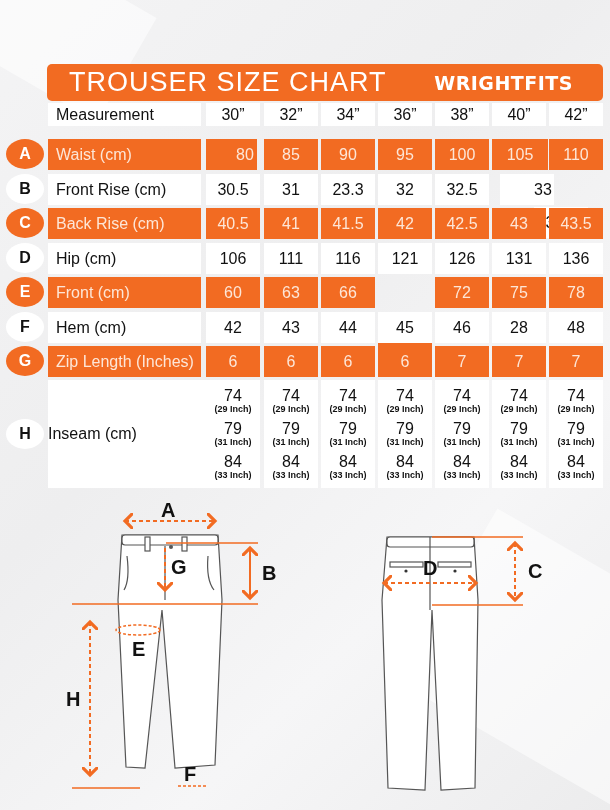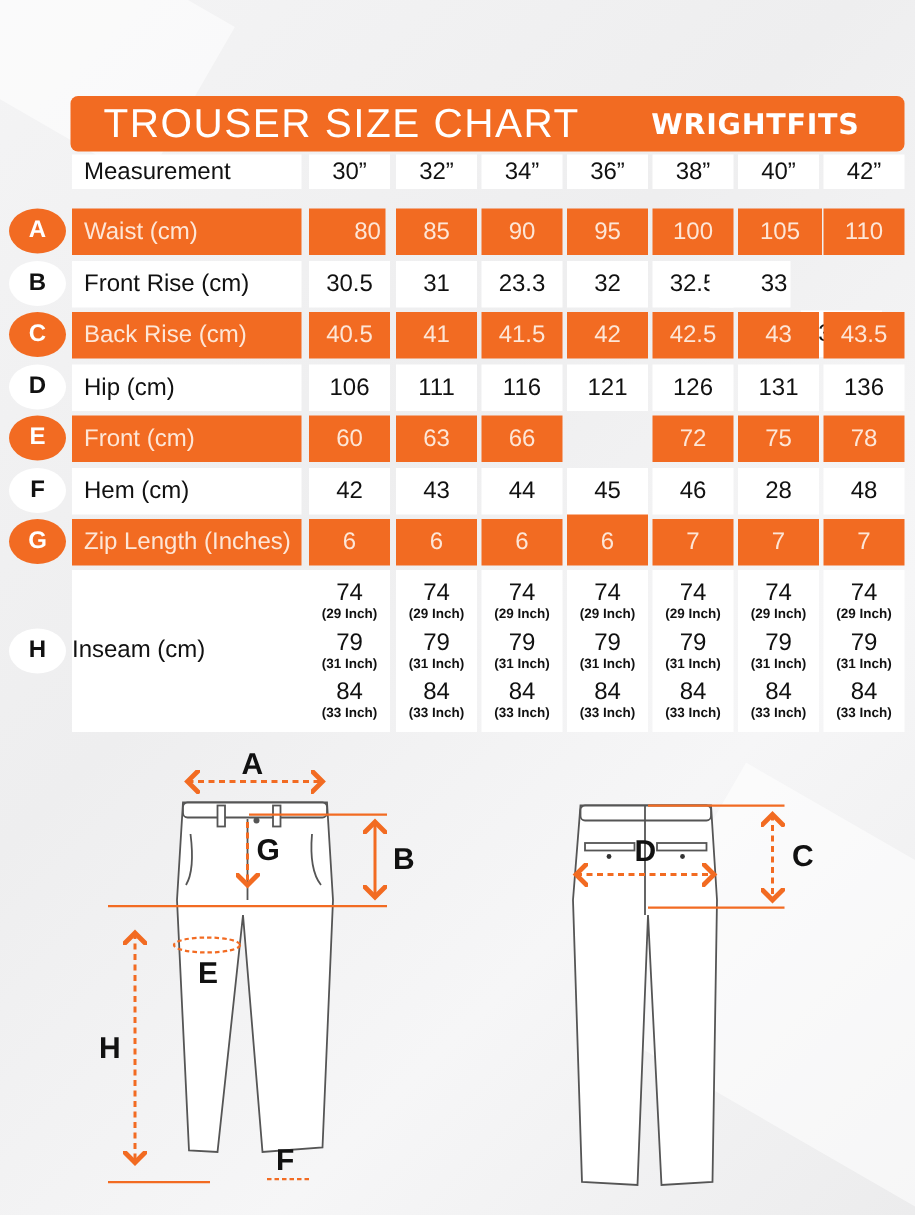--- a/index.html
+++ b/index.html
@@ -74,21 +74,21 @@
       <div class="cell" style="left:549px;width:54px;">110</div>
     </div>
     <div class="row" style="top: 71px; height: 31px;">
       <div class="badge">B</div>
       <div class="cell label" style="left:48px;width:153px;">Front Rise (cm)</div>
       <div class="cell" style="left:206px;width:54px;">30.5</div>
       <div class="cell" style="left:264px;width:54px;">31</div>
       <div class="cell" style="left:321px;width:54px;">23.3</div>
       <div class="cell" style="left:378px;width:54px;">32</div>
       <div class="cell" style="left:435px;width:54px;">32.5</div>
-      <div class="cell" style="left:473px;width:54px;padding-left:32px;">33</div>
+      <div class="cell" style="left:500px;width:54px;padding-left:32px;">33</div>
       <div class="cell" style="left:534px;width:54px;margin-top:33px;">33.5</div>
     </div>
     <div class="row orange" style="top: 105px; height: 31px;">
       <div class="badge">C</div>
       <div class="cell label" style="left:48px;width:153px;">Back Rise (cm)</div>
       <div class="cell" style="left:206px;width:54px;">40.5</div>
       <div class="cell" style="left:264px;width:54px;">41</div>
       <div class="cell" style="left:321px;width:54px;">41.5</div>
       <div class="cell" style="left:378px;width:54px;">42</div>
       <div class="cell" style="left:435px;width:54px;">42.5</div>

